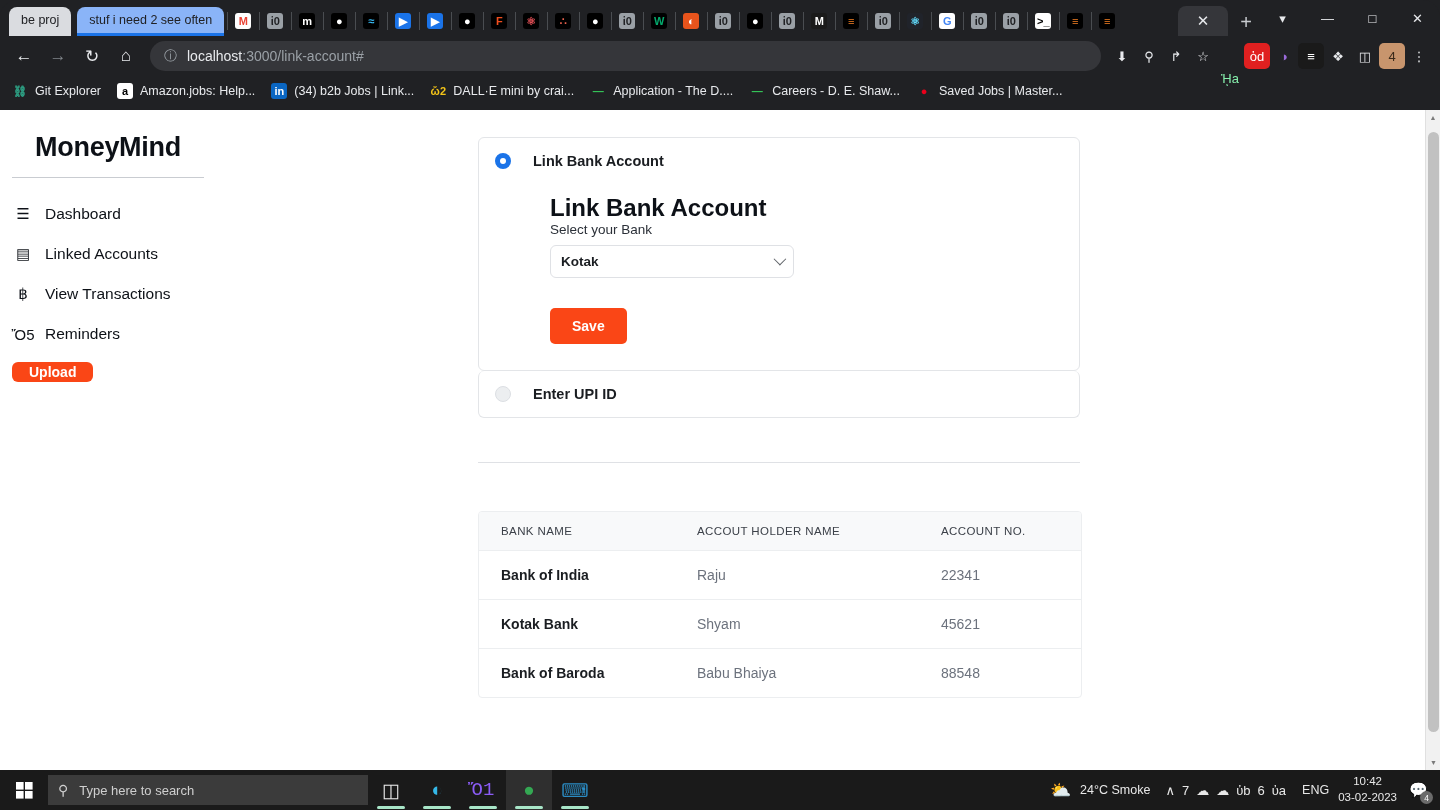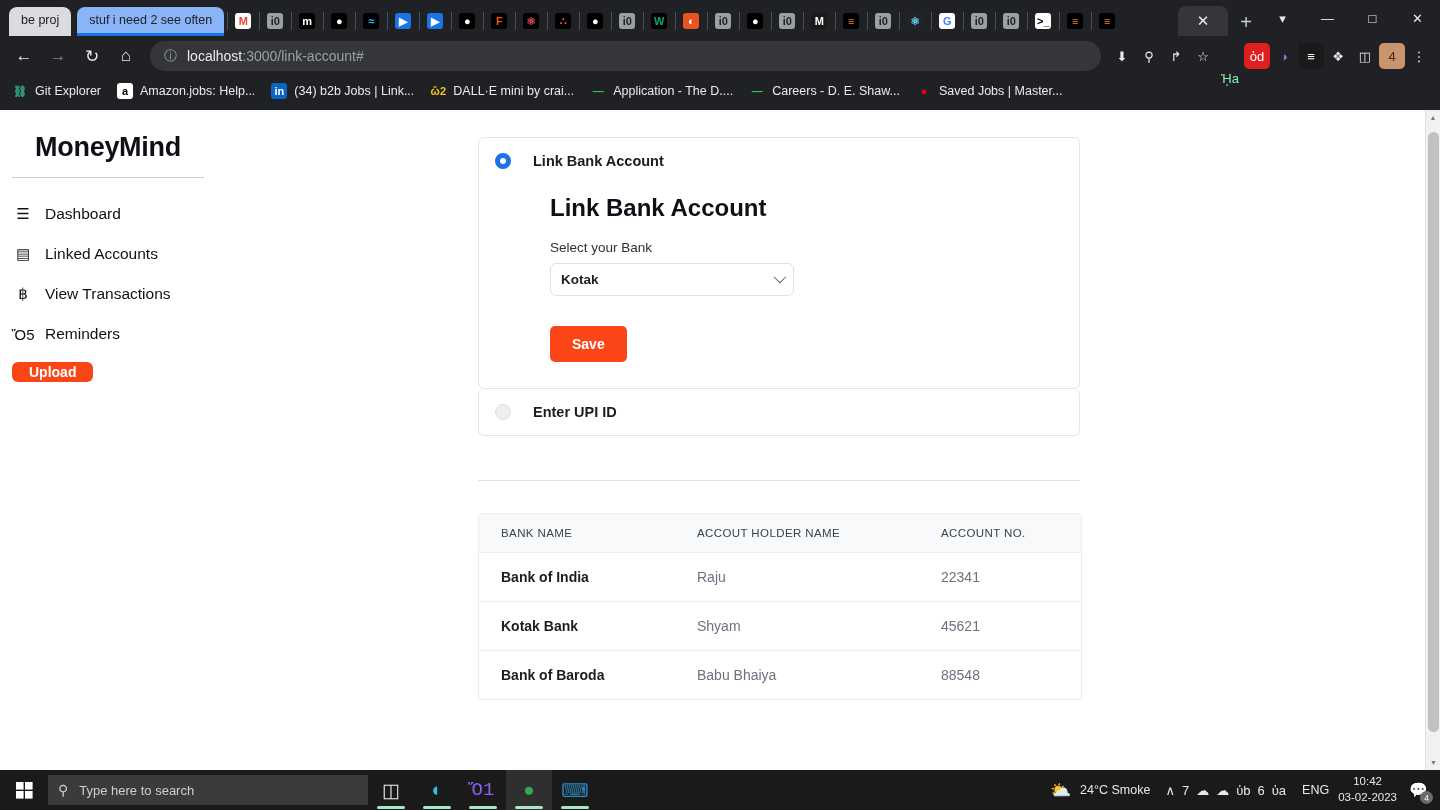--- a/index.html
+++ b/index.html
@@ -82,21 +82,21 @@
   .select-wrap { position:relative; width:244px; }
   .select { width:244px; height:33px; border:1px solid #dfe1e5; border-radius:6px; background:#fff;
     font-family:inherit; font-size:13.5px; padding:0 28px 0 10px; color:#1a1d21; font-weight:bold;
     appearance:none; -webkit-appearance:none; }
   .caret { position:absolute; right:11px; top:11px; width:9px; height:9px; border-right:1.6px solid #5f6368;
     border-bottom:1.6px solid #5f6368; transform:rotate(45deg) translateY(-2px); pointer-events:none; }
   .save-btn { margin:30px 0 0 16px; background:#fa4616; color:#fff; border:none; border-radius:5px;
     padding:10px 22px; font-size:14px; font-weight:bold; font-family:inherit; }
   .divider { height:1px; background:#dfe1e5; margin:44px 0 0 0; width:602px; }
 
-  .table { width:604px; margin-top:32px; border:1px solid #eceef0; border-radius:4px; overflow:hidden; }
+  .table { width:604px; margin-top:48px; border:1px solid #eceef0; border-radius:4px; overflow:hidden; }
   .thead { display:flex; background:#f8f9fa; padding:13px 22px; font-size:11.5px;
     letter-spacing:.4px; color:#3c4149; }
   .trow { display:flex; padding:16px 22px; border-top:1px solid #eceef0; font-size:14px; }
   .c1 { width:196px; flex:0 0 196px; }
   .c2 { width:244px; flex:0 0 244px; }
   .c3 { flex:1; }
   .trow .c1 { font-weight:bold; color:#1a1d21; }
   .trow .c2, .trow .c3 { color:#6c727d; }
 
   .scrollbar { position:absolute; right:0; top:110px; width:15px; height:660px; background:#f1f1f1;
@@ -321,21 +321,21 @@
       <div class="content">
         <div class="card-wrap">
 
           <div class="acc-card">
             <div class="acc-head">
               <span class="radio on"></span>
               <span class="acc-label">Link Bank Account</span>
             </div>
             <div class="acc-body">
               <div class="form-title">Link Bank Account</div>
-              <div class="field" style="margin-top:18px;margin-left:16px">
+              <div class="field" style="margin-left:16px">
                 <label class="field-label">Select your Bank</label>
                 <div class="select-wrap">
                   <select class="select" id="bank-select"><option>Kotak</option></select>
                   <span class="caret"></span>
                 </div>
               </div>
               <button class="save-btn">Save</button>
             </div>
           </div>
 

